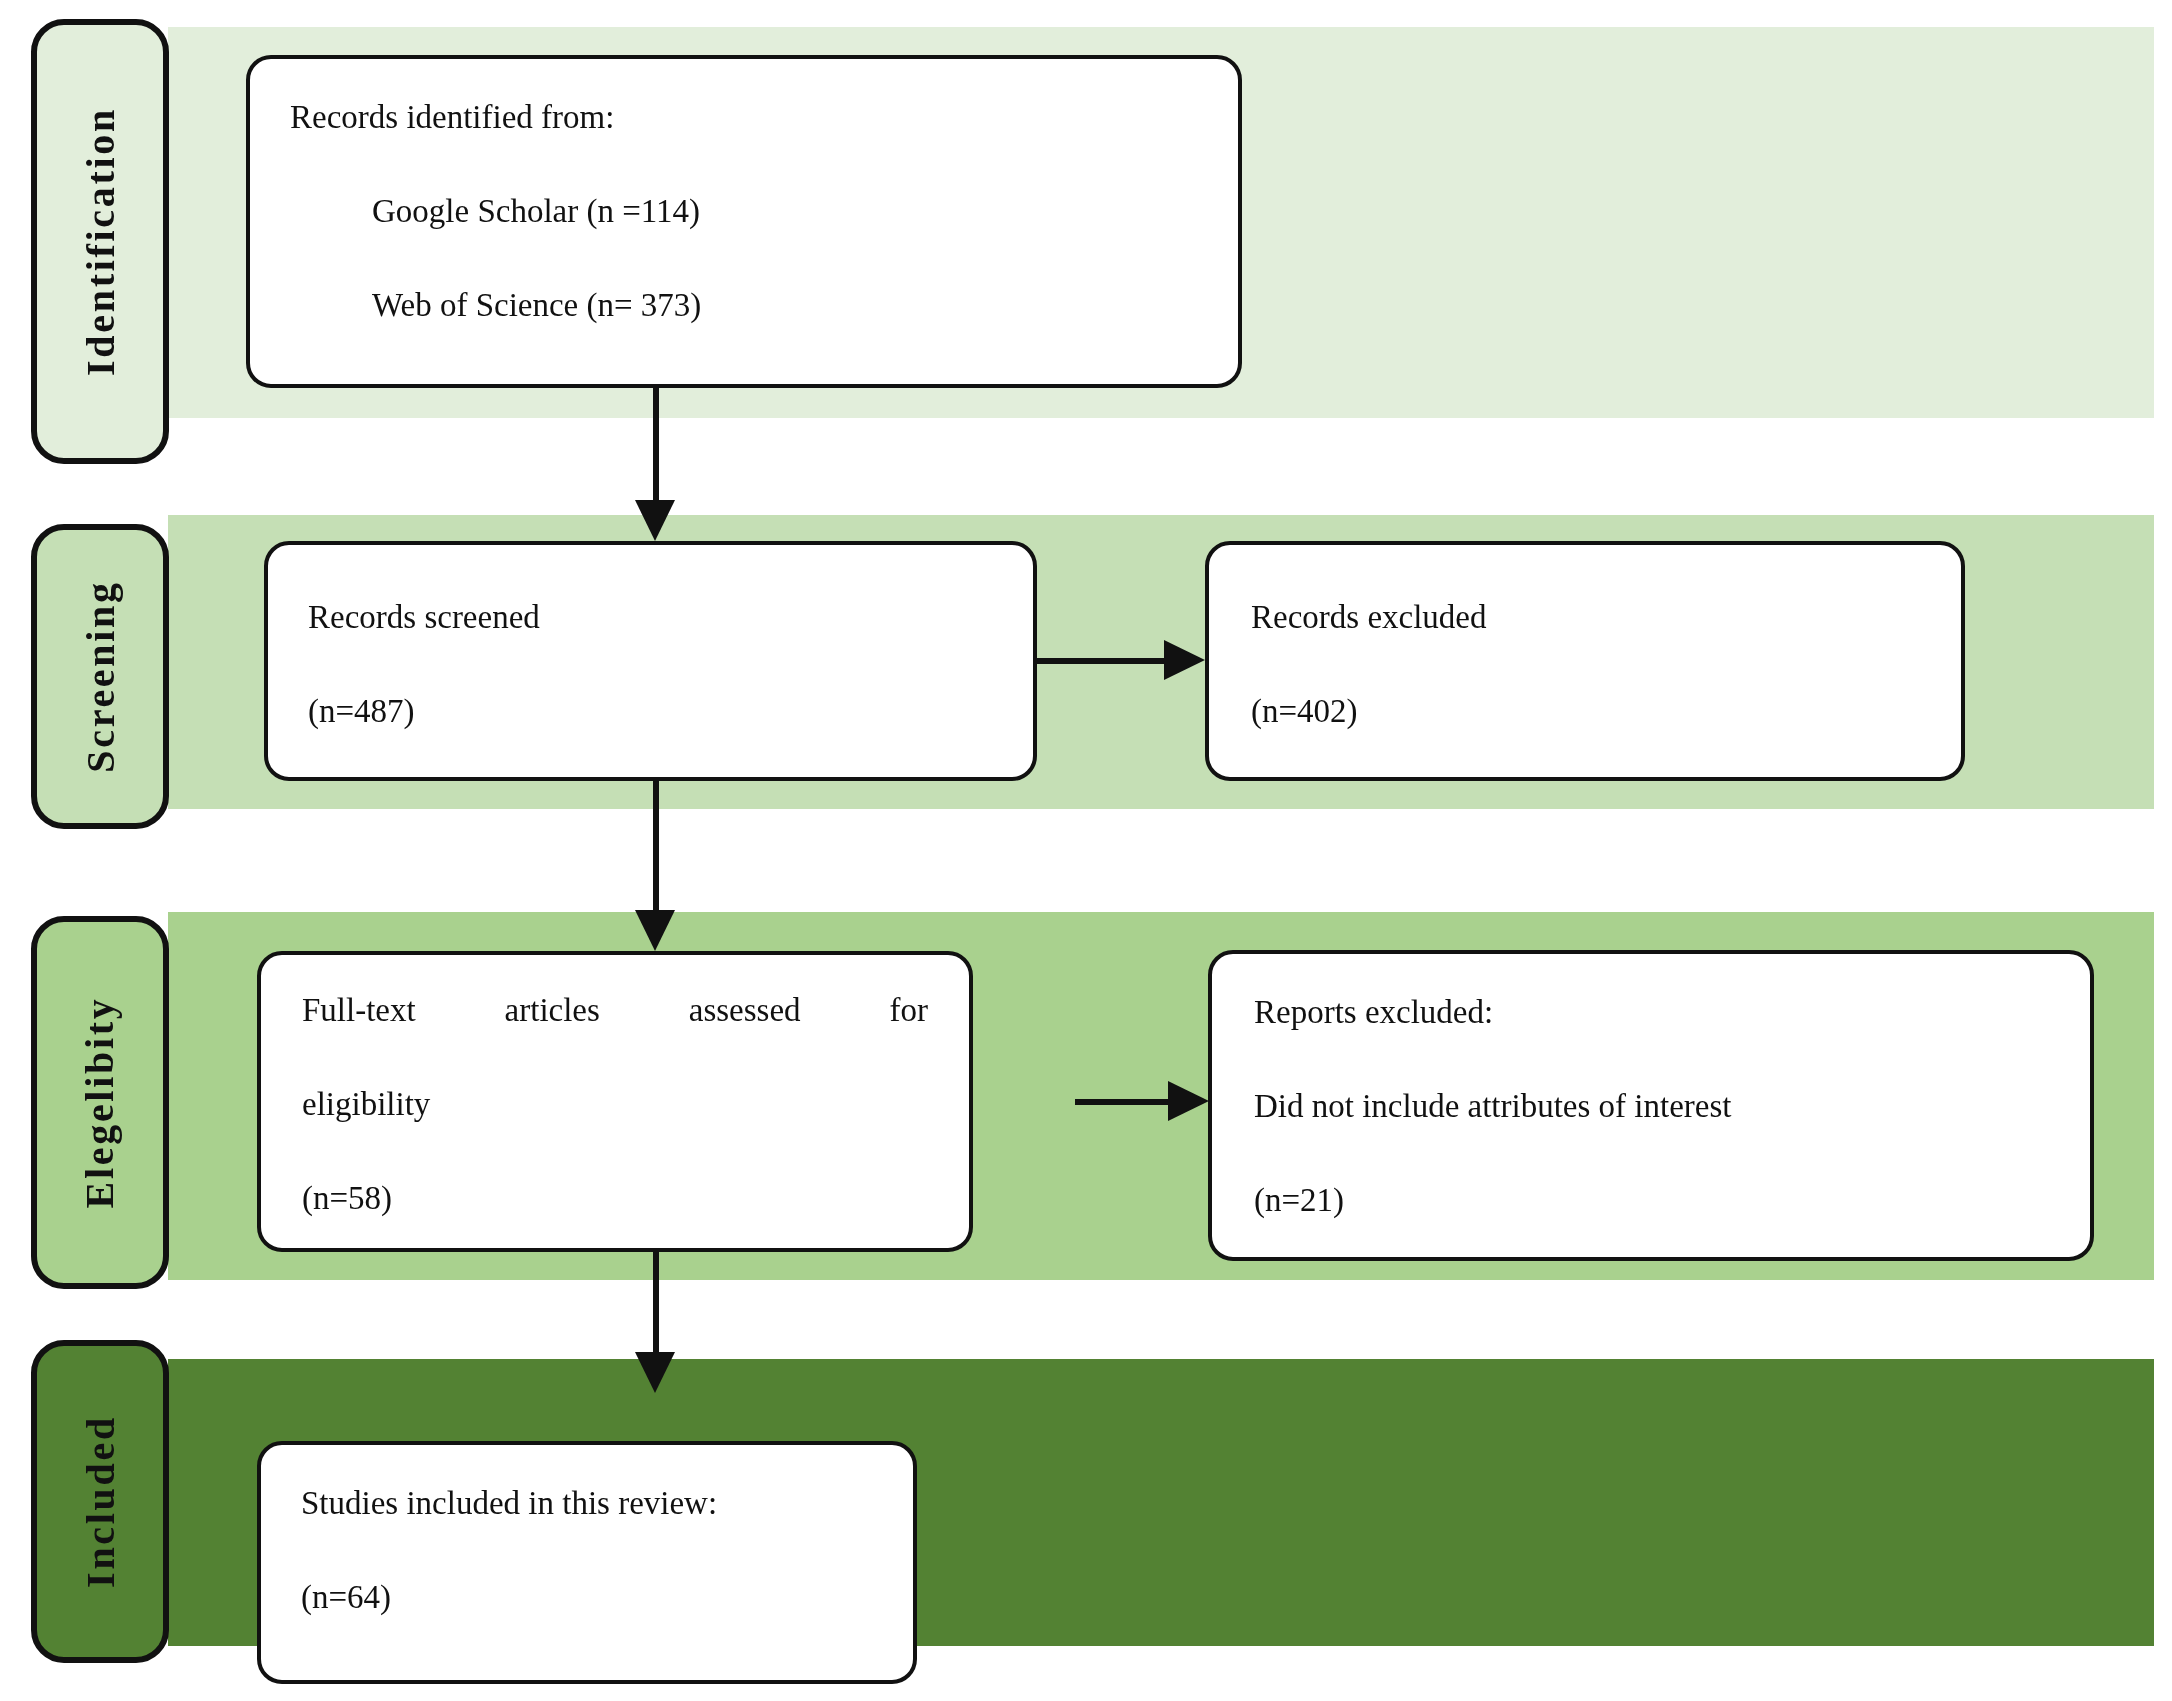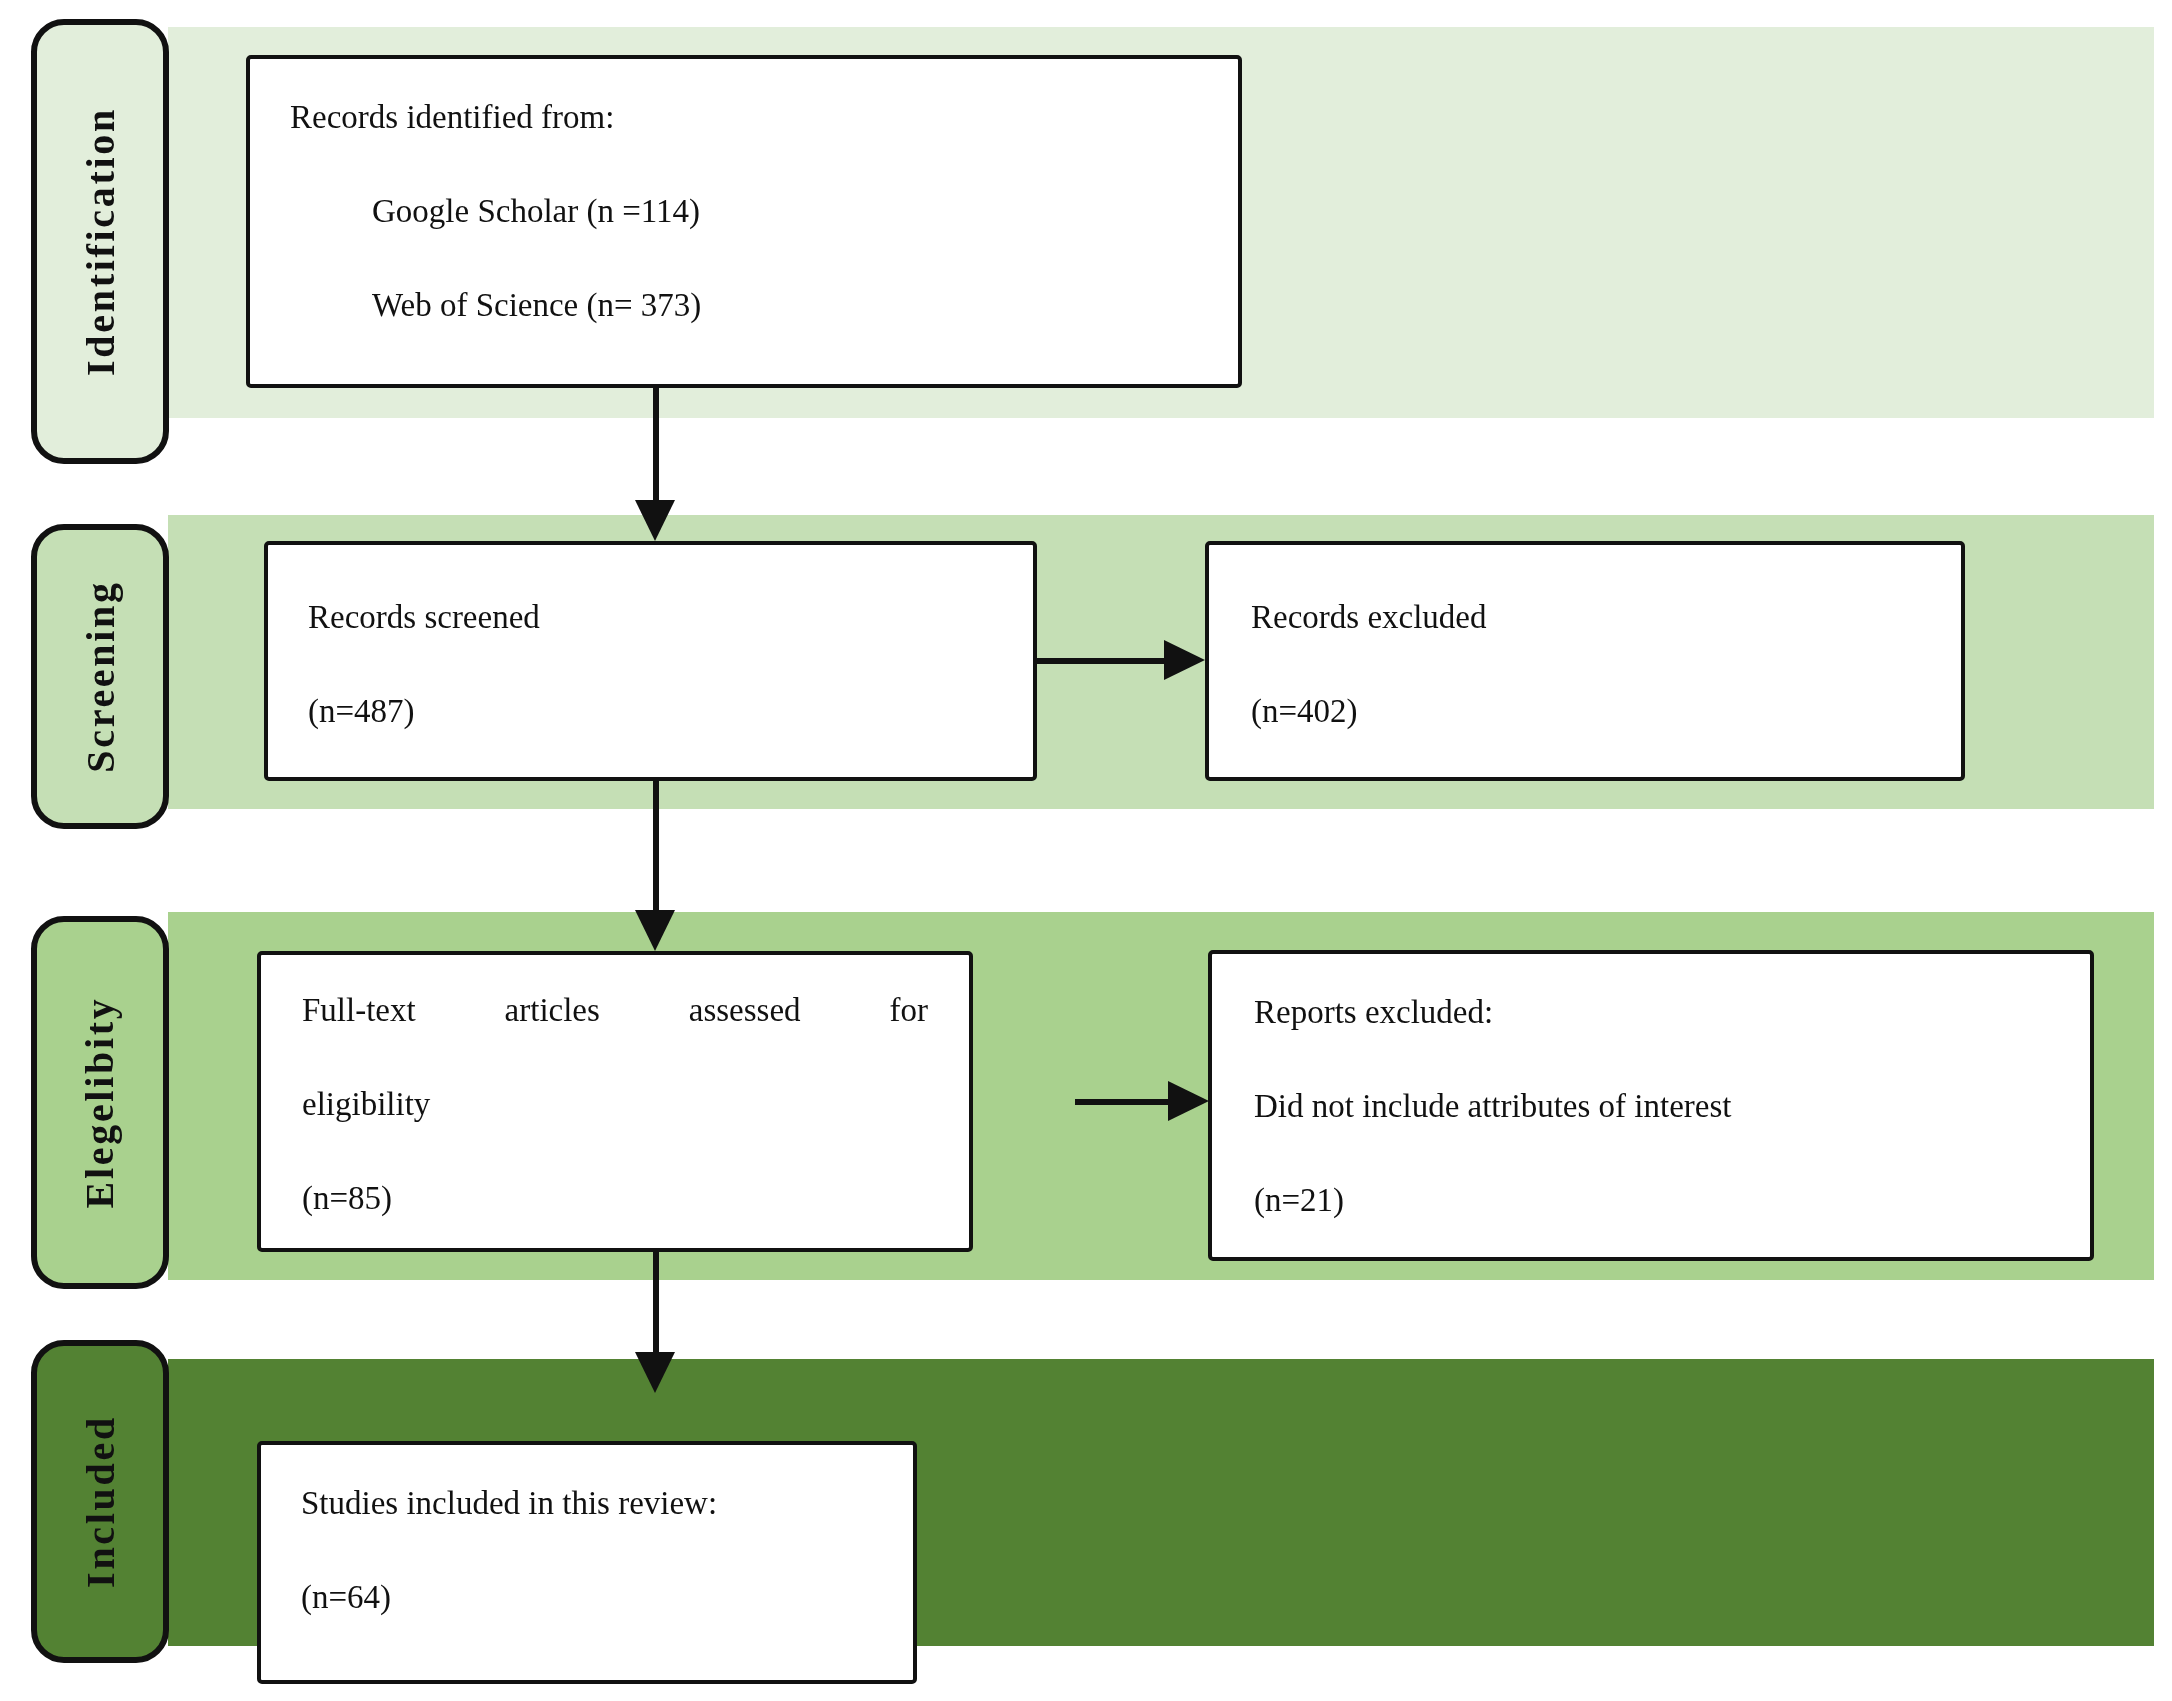--- a/index.html
+++ b/index.html
@@ -33,21 +33,21 @@
   }
   .label-identification{top:19px;height:445px;background:#e2eedb;}
   .label-screening{top:524px;height:305px;background:#c5dfb5;}
   .label-eligibility{top:916px;height:373px;background:#a9d18e;}
   .label-included{top:1340px;height:323px;background:#538233;}
   
   .flowbox{
     position:absolute;
     background:#ffffff;
     border:4.8px solid #111111;
-    border-radius:5px;
+    border-radius:25px;
     box-sizing:border-box;
     font-size:33px;
     line-height:94px;
   }
   .bline{white-space:nowrap;}
   .bline.indent{padding-left:82px;}
   .bline.justify{
     white-space:normal;
     text-align:justify;
     text-align-last:justify;
@@ -116,21 +116,21 @@
   </div>
 
   <div class="flowbox" id="box-records-excluded">
     <div class="bline">Records excluded</div>
     <div class="bline">(n=402)</div>
   </div>
 
   <div class="flowbox" id="box-fulltext-assessed">
     <div class="bline justify">Full-text articles assessed for</div>
     <div class="bline">eligibility</div>
-    <div class="bline">(n=85)</div>
+    <div class="bline">(n=58)</div>
   </div>
 
   <div class="flowbox" id="box-reports-excluded">
     <div class="bline">Reports excluded:</div>
     <div class="bline">Did not include attributes of interest</div>
     <div class="bline">(n=21)</div>
   </div>
 
   <div class="flowbox" id="box-studies-included">
     <div class="bline">Studies included in this review:</div>

